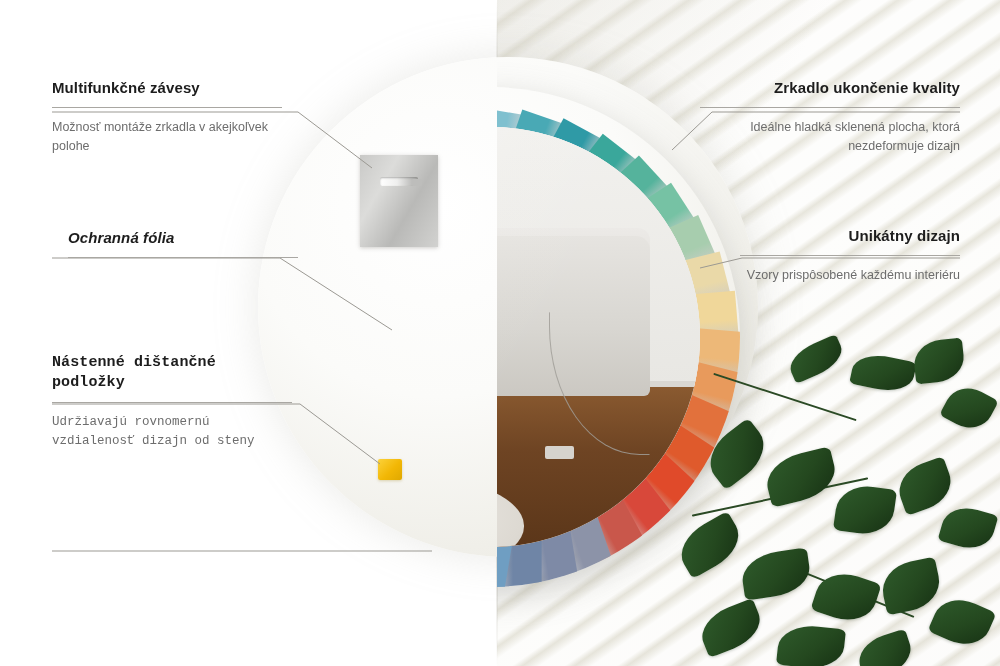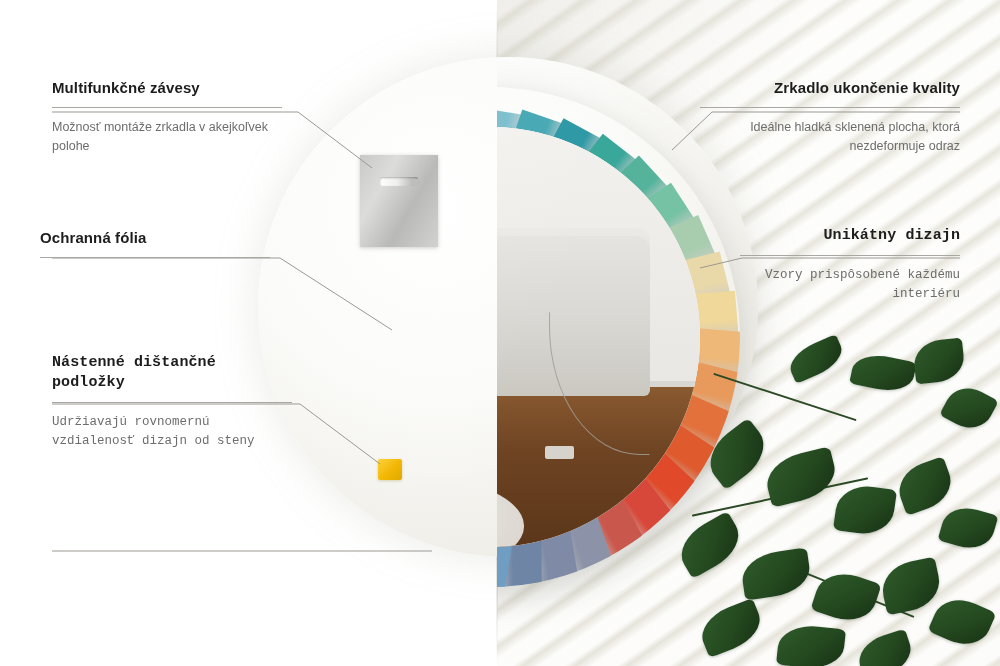--- a/index.html
+++ b/index.html
@@ -324,42 +324,42 @@
     <path d="M960 258 H742 L700 268"></path>
   </svg>
 
   <div class="block" style="left:52px; top:78px; width:230px;">
     <h3>Multifunkčné závesy</h3>
     <div class="rule"></div>
     <p>Možnosť montáže zrkadla
 v akejkoľvek polohe</p>
   </div>
 
-  <div class="block" style="left:40px; top:228px; width:230px;">
+  <div class="block" style="left:68px; top:228px; width:230px;font-style:italic;">
     <h3>Ochranná fólia</h3>
     <div class="rule"></div>
   </div>
 
   <div class="block" style="left:52px; top:353px; width:240px;font-family:Liberation Mono, monospace;">
     <h3>Nástenné dištančné
 podložky</h3>
     <div class="rule"></div>
     <p>Udržiavajú rovnomernú
 vzdialenosť dizajn od steny</p>
   </div>
 
 
   <div class="block right" style="left:700px; top:78px; width:260px;">
     <h3>Zrkadlo ukončenie kvality</h3>
     <div class="rule"></div>
     <p>Ideálne hladká sklenená plocha,
-ktorá nezdeformuje odraz</p>
-  </div>
-
-  <div class="block right" style="left:740px; top:226px; width:220px;font-family:Liberation Mono, monospace;">
+ktorá nezdeformuje dizajn</p>
+  </div>
+
+  <div class="block right" style="left:740px; top:226px; width:220px;">
     <h3>Unikátny dizajn</h3>
     <div class="rule"></div>
     <p>Vzory prispôsobené
 každému interiéru</p>
   </div>
 
   <div class="foliage">
     <div class="stem" style="left:40px; top:60px; width:150px; transform:rotate(18deg);"></div>
     <div class="stem" style="left:20px; top:160px; width:180px; transform:rotate(-12deg);"></div>
     <div class="stem" style="left:90px; top:250px; width:160px; transform:rotate(22deg);"></div>

